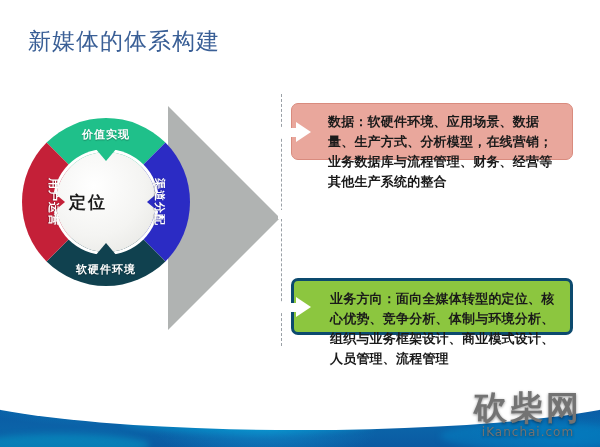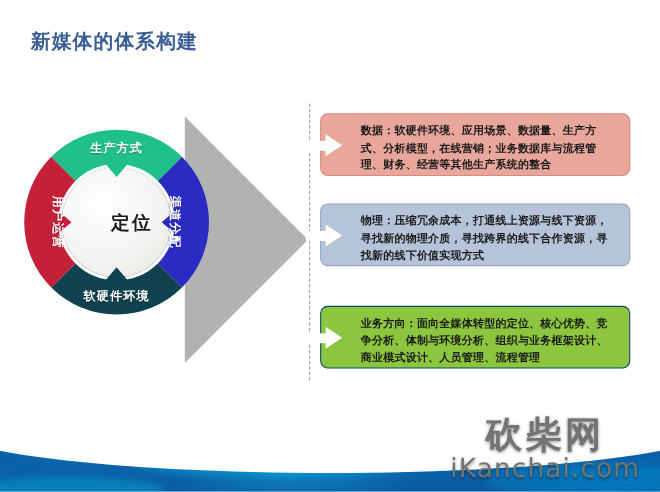--- a/index.html
+++ b/index.html
@@ -16,22 +16,22 @@
     height: 447px;
     overflow: hidden;
     background: #ffffff;
   }
 
   
   #title {
     position: absolute;
     left: 28px;
     top: 26px;
-    font-size: 18px;
-    font-weight: 700;
+    font-size: 23px;
+    font-weight: 400;
     letter-spacing: 1px;
     color: #3a5f96;
     white-space: nowrap;
   }
 
   
   #bottom-band {
     position: absolute;
     left: -40px;
     top: 330px;
@@ -71,21 +71,21 @@
     color: #737373;
   }
   #wm-cn {
     font-size: 33px;
     font-weight: 700;
     letter-spacing: 3px;
     line-height: 1.05;
     text-shadow: 0 1px 3px rgba(0,0,0,.45);
   }
   #wm-en {
-    font-size: 24px;
+    font-size: 12px;
     letter-spacing: 1px;
     line-height: 1.1;
     text-shadow: 0 1px 3px rgba(0,0,0,.45);
   }
 
   
   #circle-wrap {
     position: absolute;
     left: 22px;
     top: 118px;
@@ -121,21 +121,21 @@
     left: 34px;
     top: 34px;
     width: 100px;
     height: 100px;
     border-radius: 50%;
     background: radial-gradient(circle at 38% 34%, #ffffff 0%, #f4f4f2 55%, #e4e4e0 100%);
     box-shadow: 0 0 0 3px #ffffff;
   }
   #center-label {
     position: absolute;
-    left: 48px;
+    left: 16px;
     top: 34px;
     width: 100px;
     height: 100px;
     display: flex;
     align-items: center;
     justify-content: center;
     font-size: 17px;
     font-weight: 700;
     color: #1a1a1a;
     letter-spacing: 2px;
@@ -238,21 +238,21 @@
   }
 
   
   .box {
     position: absolute;
     left: 291px;
     width: 282px;
     border-radius: 7px;
     box-sizing: border-box;
     padding: 8px 10px 8px 36px;
-    font-size: 10px;
+    font-size: 13px;
     line-height: 1.55;
     color: #1a1a1a;
     font-weight: 600;
     letter-spacing: .2px;
   }
   #box-data {
     top: 103px;
     height: 57px;
     background: #e9a79c;
     border: 1px solid #d98b7e;
@@ -260,21 +260,21 @@
   #box-physical {
     top: 185px;
     height: 57px;
     background: #b6c4da;
     border: 1px solid #94a6c4;
   }
   #box-business {
     top: 278px;
     height: 57px;
     background: #8cc63f;
-    border: 1px solid #0c4a6e;
+    border: 3px solid #0c4a6e;
   }
   
   .box-arrow {
     position: absolute;
     left: 278px;
     width: 34px;
     height: 20px;
   }
   .box-arrow .tail {
     position: absolute;
@@ -330,30 +330,29 @@
 
     <div id="circle-inner"></div>
 
     <div class="in-arrow" id="arr-top"></div>
     <div class="in-arrow" id="arr-bottom"></div>
     <div class="in-arrow" id="arr-left"></div>
     <div class="in-arrow" id="arr-right"></div>
 
     <div id="center-label">定位</div>
 
-    <div class="quad-label" id="label-top">生产方式</div>
+    <div class="quad-label" id="label-top">价值实现</div>
     <div class="quad-label" id="label-right">渠道分配</div>
     <div class="quad-label" id="label-bottom">软硬件环境</div>
     <div class="quad-label" id="label-left">用户运营</div>
   </div>
 
   <div id="dash-line"></div>
 
   <div class="box" id="box-data">数据：软硬件环境、应用场景、数据量、生产方式、分析模型，在线营销；业务数据库与流程管理、财务、经营等其他生产系统的整合</div>
-  <div class="box" id="box-physical">物理：压缩冗余成本，打通线上资源与线下资源，寻找新的物理介质，寻找跨界的线下合作资源，寻找新的线下价值实现方式</div>
   <div class="box" id="box-business">业务方向：面向全媒体转型的定位、核心优势、竞争分析、体制与环境分析、组织与业务框架设计、商业模式设计、人员管理、流程管理</div>
 
   <div class="box-arrow" id="arrow-data">
     <div class="tail"></div>
     <div class="head"></div>
   </div>
   <div class="box-arrow" id="arrow-physical">
     <div class="tail"></div>
     <div class="head"></div>
   </div>

